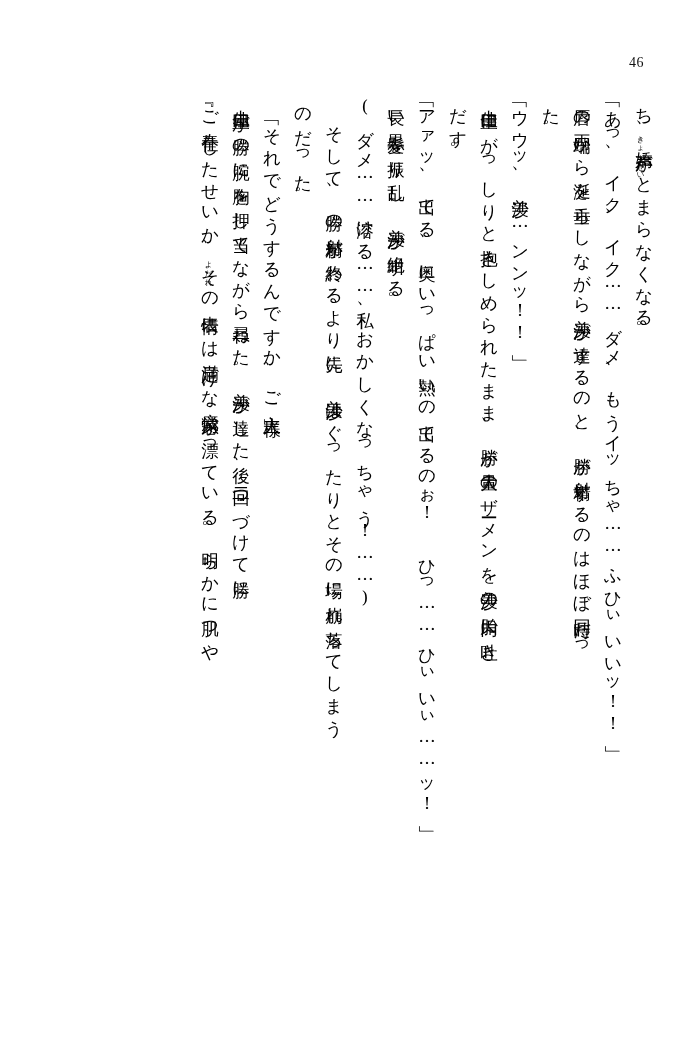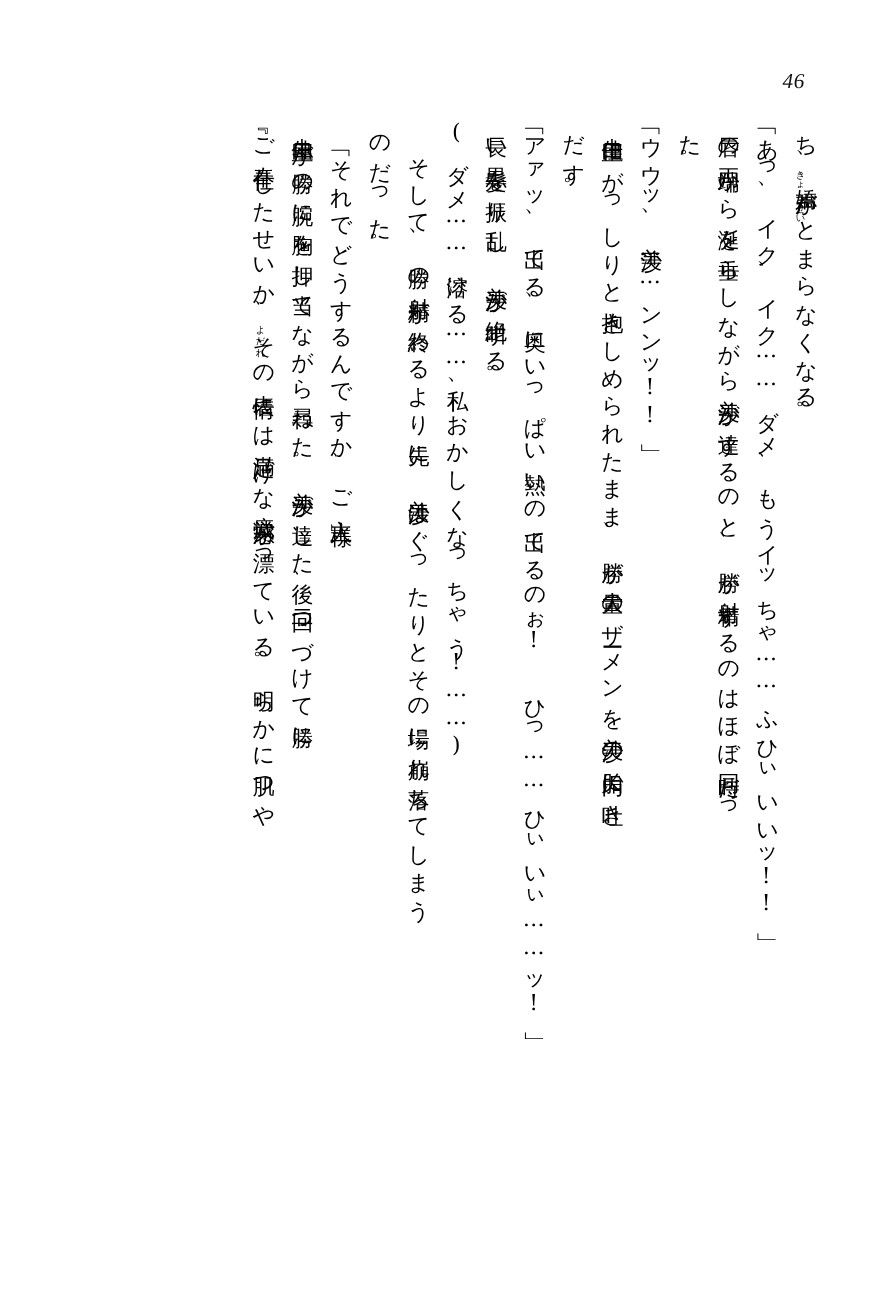--- a/index.html
+++ b/index.html
@@ -20,25 +20,24 @@
     width: 700px;
     height: 1050px;
     background: #ffffff;
   }
 
   
   #page-number {
     position: absolute;
     top: 55px;
     right: 56px;
-    font-size: 17px;
+    font-size: 14px;
     letter-spacing: 0.5px;
     font-family: "Liberation Serif", serif;
     color: #111;
-    font-style: italic;
   }
 
   
   #text-block {
     position: absolute;
     top: 96px;
     right: 48px;
     left: 56px;
     bottom: 36px;
     display: flex;

